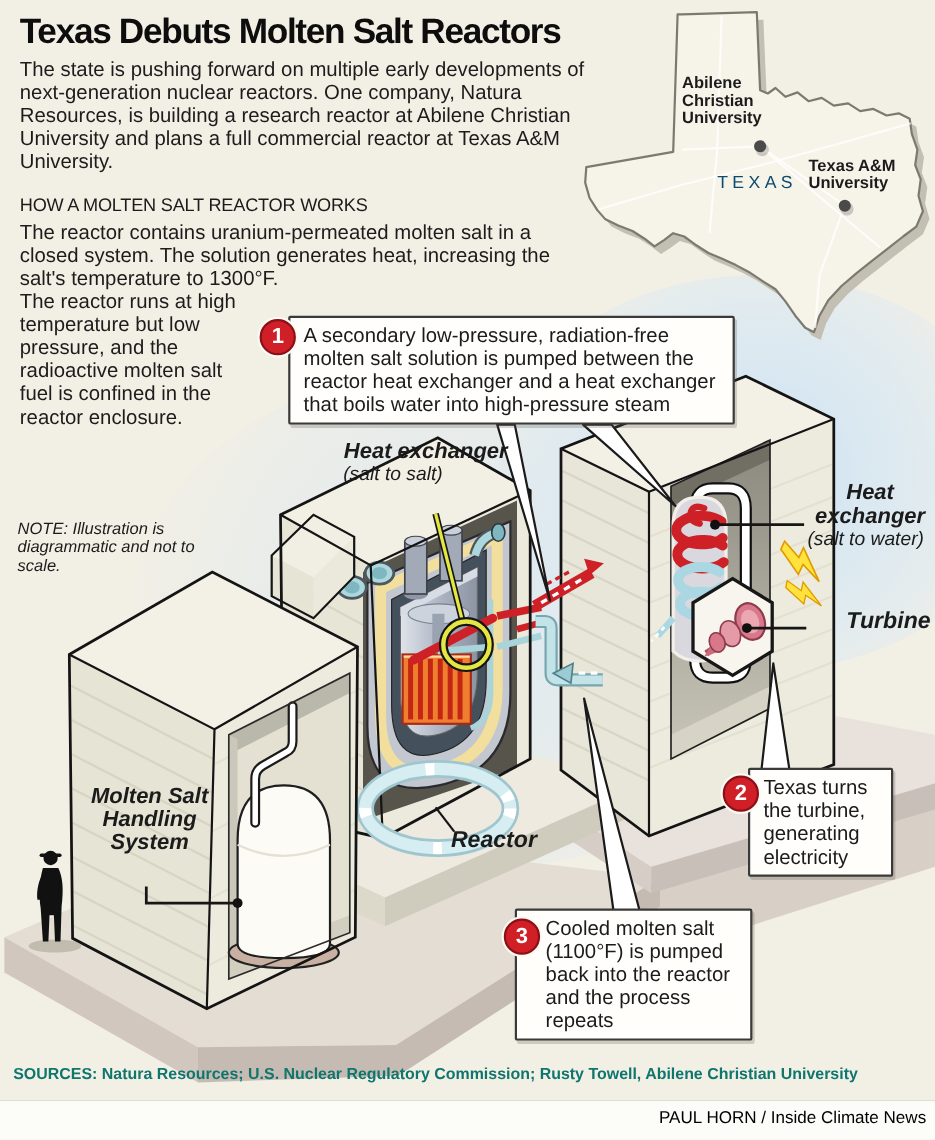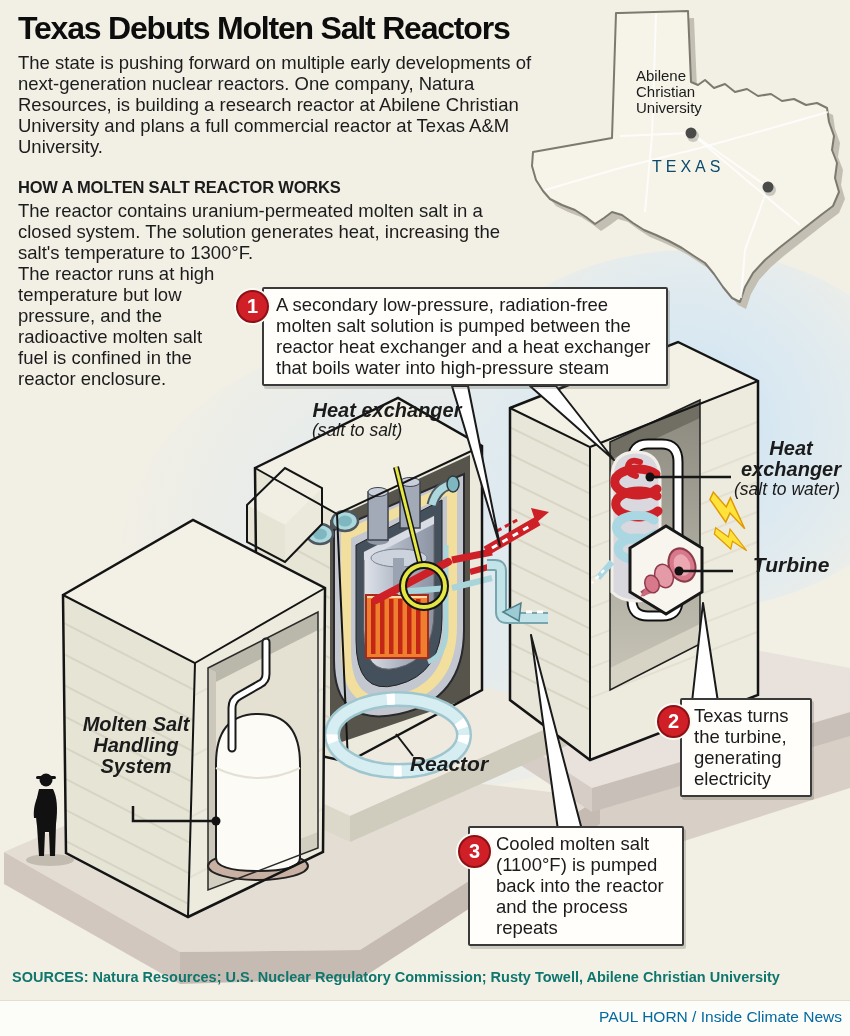--- a/index.html
+++ b/index.html
@@ -8,45 +8,45 @@
     background:#f2efe5;
     font-family:"Liberation Sans", sans-serif;
     color:#1b1b1b;
   }
   .abs{position:absolute;}
   #scene{position:absolute; left:0; top:0;}
   .title{
     font-size:32px; font-weight:bold; letter-spacing:-1.2px; color:#0d0d0d;
   }
   .body-text{font-size:18.5px; line-height:21px; color:#1c1c1c;}
-  .hiw-heading{font-size:16.5px; font-weight:bold; letter-spacing:-0.2px;}
+  .hiw-heading{font-size:16.5px; font-weight:normal; letter-spacing:-0.2px;}
   .note-text{font-size:15px; font-style:italic; line-height:17px;}
   .diagram-label{font-weight:bold; font-style:italic; font-size:20px; line-height:21px; text-align:center;}
   .diagram-sublabel{font-weight:normal; font-style:italic; font-size:17.5px; line-height:19px; text-align:left;}
   .big-label{font-size:21px;}
-  .map-label{font-size:15px; font-weight:normal; line-height:16px;margin-left:16px;}
+  .map-label{font-size:15px; font-weight:bold; line-height:16px;}
   .state-label{font-size:16px; font-weight:normal; letter-spacing:4px; color:#0c4a6e;}
   .callout{
     background:#fffefb; border:2px solid #3a3a3a; border-radius:2px;
     box-shadow:2px 3px 0 rgba(90,88,75,.25);
     font-size:18.5px; line-height:21px;
   }
   .callout .txt{display:block; padding:5px 8px 6px 12px;}
   .num-circle{
     position:absolute; width:33px; height:33px; border-radius:50%;
     background:#d11f27; border:2px solid #8c1016; box-sizing:border-box;
     color:#fff; font-weight:bold; font-size:20px; line-height:29px; text-align:center;
     box-shadow:0 0 0 2px #fbfaf4;
   }
   .sources{font-size:14.5px; font-weight:bold; color:#0f766e;}
   .credit-strip{
     left:0; top:1000px; width:850px; height:36px;
     background:#fcfcf9; border-top:1px solid #e2dfd2;
   }
-  .credit{font-size:15.5px; color:#0369a1; right:8px; top:1008px;}
+  .credit{font-size:15.5px; color:#000000; right:8px; top:1008px;}
 </style>
 </head>
 <body>
 
 <div id="canvas">
 
 <svg id="scene" width="850" height="1036" viewBox="0 0 850 1036">
   <defs>
     <radialGradient id="sky1" gradientUnits="userSpaceOnUse" cx="690" cy="430" r="250">
       <stop offset="0" stop-color="#c8e1f4" stop-opacity="0.95"></stop>
@@ -350,35 +350,37 @@
     <circle cx="679" cy="571" r="4.5" fill="#111"></circle>
     <line x1="413" y1="756" x2="396" y2="734" stroke="#161616" stroke-width="2"></line>
   </g>
 </svg>
 
 <div class="abs title" style="left:18px; top:10px;">Texas Debuts Molten Salt Reactors</div>
 <div class="abs body-text" style="left:18px; top:52px; width:548px;">The state is pushing forward on multiple early developments of next-generation nuclear reactors. One company, Natura Resources, is building a research reactor at Abilene Christian University and plans a full commercial reactor at Texas A&amp;M University.</div>
 <div class="abs hiw-heading" style="left:18px; top:178px;">HOW A MOLTEN SALT REACTOR WORKS</div>
 <div class="abs body-text" style="left:18px; top:200px; width:500px;">The reactor contains uranium-permeated molten salt in a closed system. The solution generates heat, increasing the salt's temperature to 1300°F.</div>
 <div class="abs body-text" style="left:18px; top:263px; width:212px;">The reactor runs at high temperature but low pressure, and the radioactive molten salt fuel is confined in the reactor enclosure.</div>
+<div class="abs note-text" style="left:16px; top:472px; width:178px;">NOTE: Illustration is diagrammatic and not to scale.</div>
 
 <div class="abs map-label" style="left:620px; top:68px; width:112px;">Abilene Christian University</div>
 <div class="abs state-label" style="left:652px; top:158px;">TEXAS</div>
+<div class="abs map-label" style="left:735px; top:143px; width:112px;">Texas A&amp;M University</div>
 
 <div class="abs diagram-label" style="left:72px; top:714px; width:128px;">Molten Salt Handling System</div>
 <div class="abs" style="left:312px; top:400px; width:150px;">
   <div class="diagram-label">Heat exchanger</div>
   <div class="diagram-sublabel">(salt to salt)</div>
 </div>
 <div class="abs diagram-label big-label" style="left:390px; top:753px; width:118px;">Reactor</div>
 <div class="abs" style="left:734px; top:438px; width:114px;">
   <div class="diagram-label">Heat exchanger</div>
   <div class="diagram-sublabel">(salt to water)</div>
 </div>
-<div class="abs diagram-label big-label" style="left:736px; top:554px; width:110px; text-align:center;">Turbine</div>
+<div class="abs diagram-label big-label" style="left:736px; top:554px; width:110px; text-align:right;">Turbine</div>
 
 <div class="abs callout" style="left:262px; top:287px; width:402px;">
   <span class="num-circle" style="left:-28px; top:1px;">1</span>
   <span class="txt">A secondary low-pressure, radiation-free molten salt solution is pumped between the reactor heat exchanger and a heat exchanger that boils water into high-pressure steam</span>
 </div>
 
 <div class="abs callout" style="left:680px; top:698px; width:128px;">
   <span class="num-circle" style="left:-25px; top:5px;">2</span>
   <span class="txt">Texas turns the turbine, generating electricity</span>
 </div>

